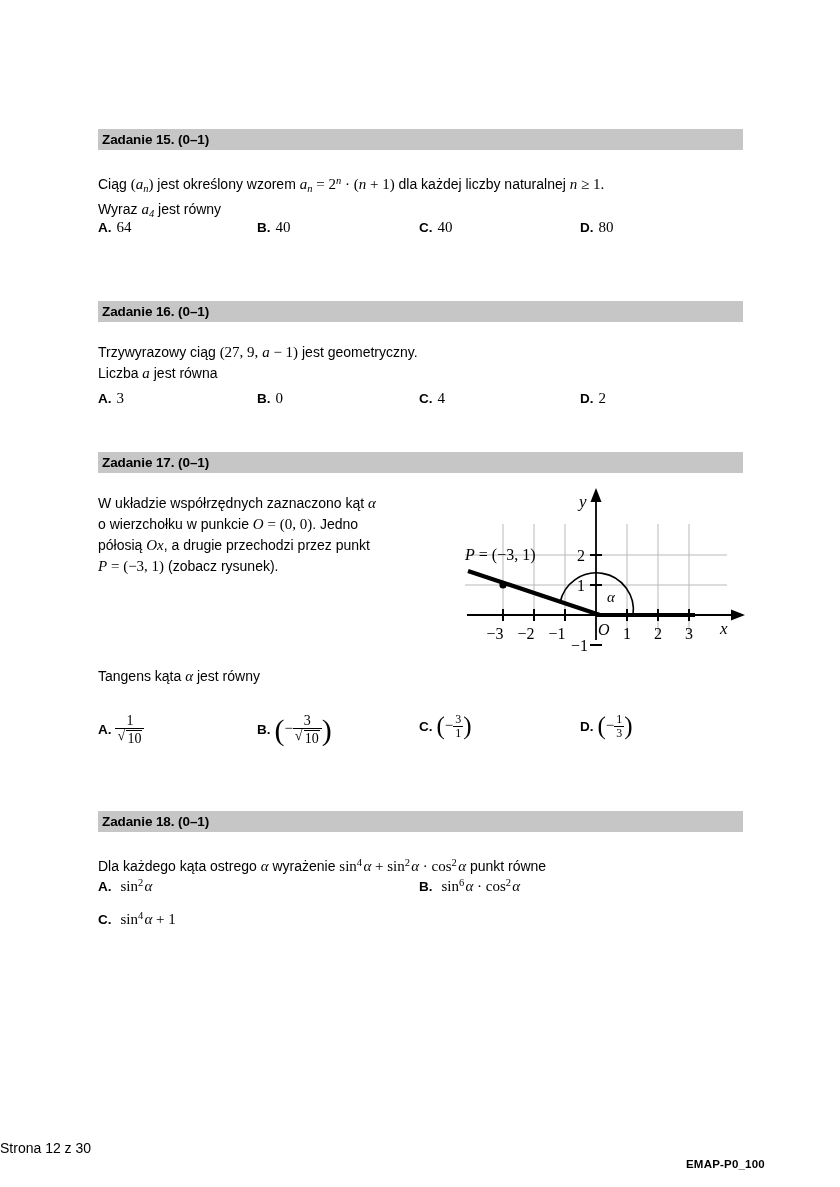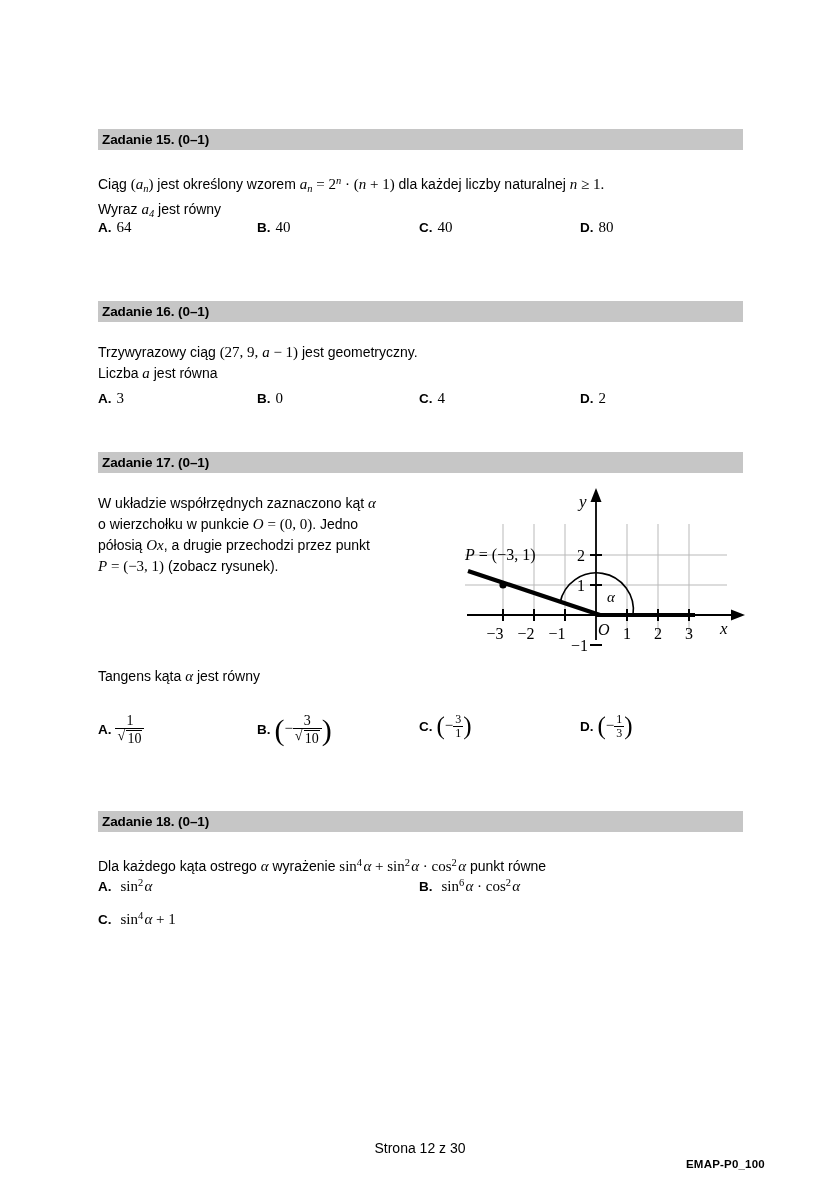--- a/index.html
+++ b/index.html
@@ -179,21 +179,21 @@
     margin-top: 1px;
   }
   
   .figure {
     position: absolute;
   }
   
   .footer-page {
     position: absolute;
     width: 840px;
-    text-align: center;
+    text-align: left;
     font-size: 14px;
     font-family: "Liberation Sans", sans-serif;
   }
   .footer-code {
     position: absolute;
     font-size: 11.5px;
     font-weight: bold;
     font-family: "Liberation Sans", sans-serif;
     letter-spacing: 0.2px;
   }

